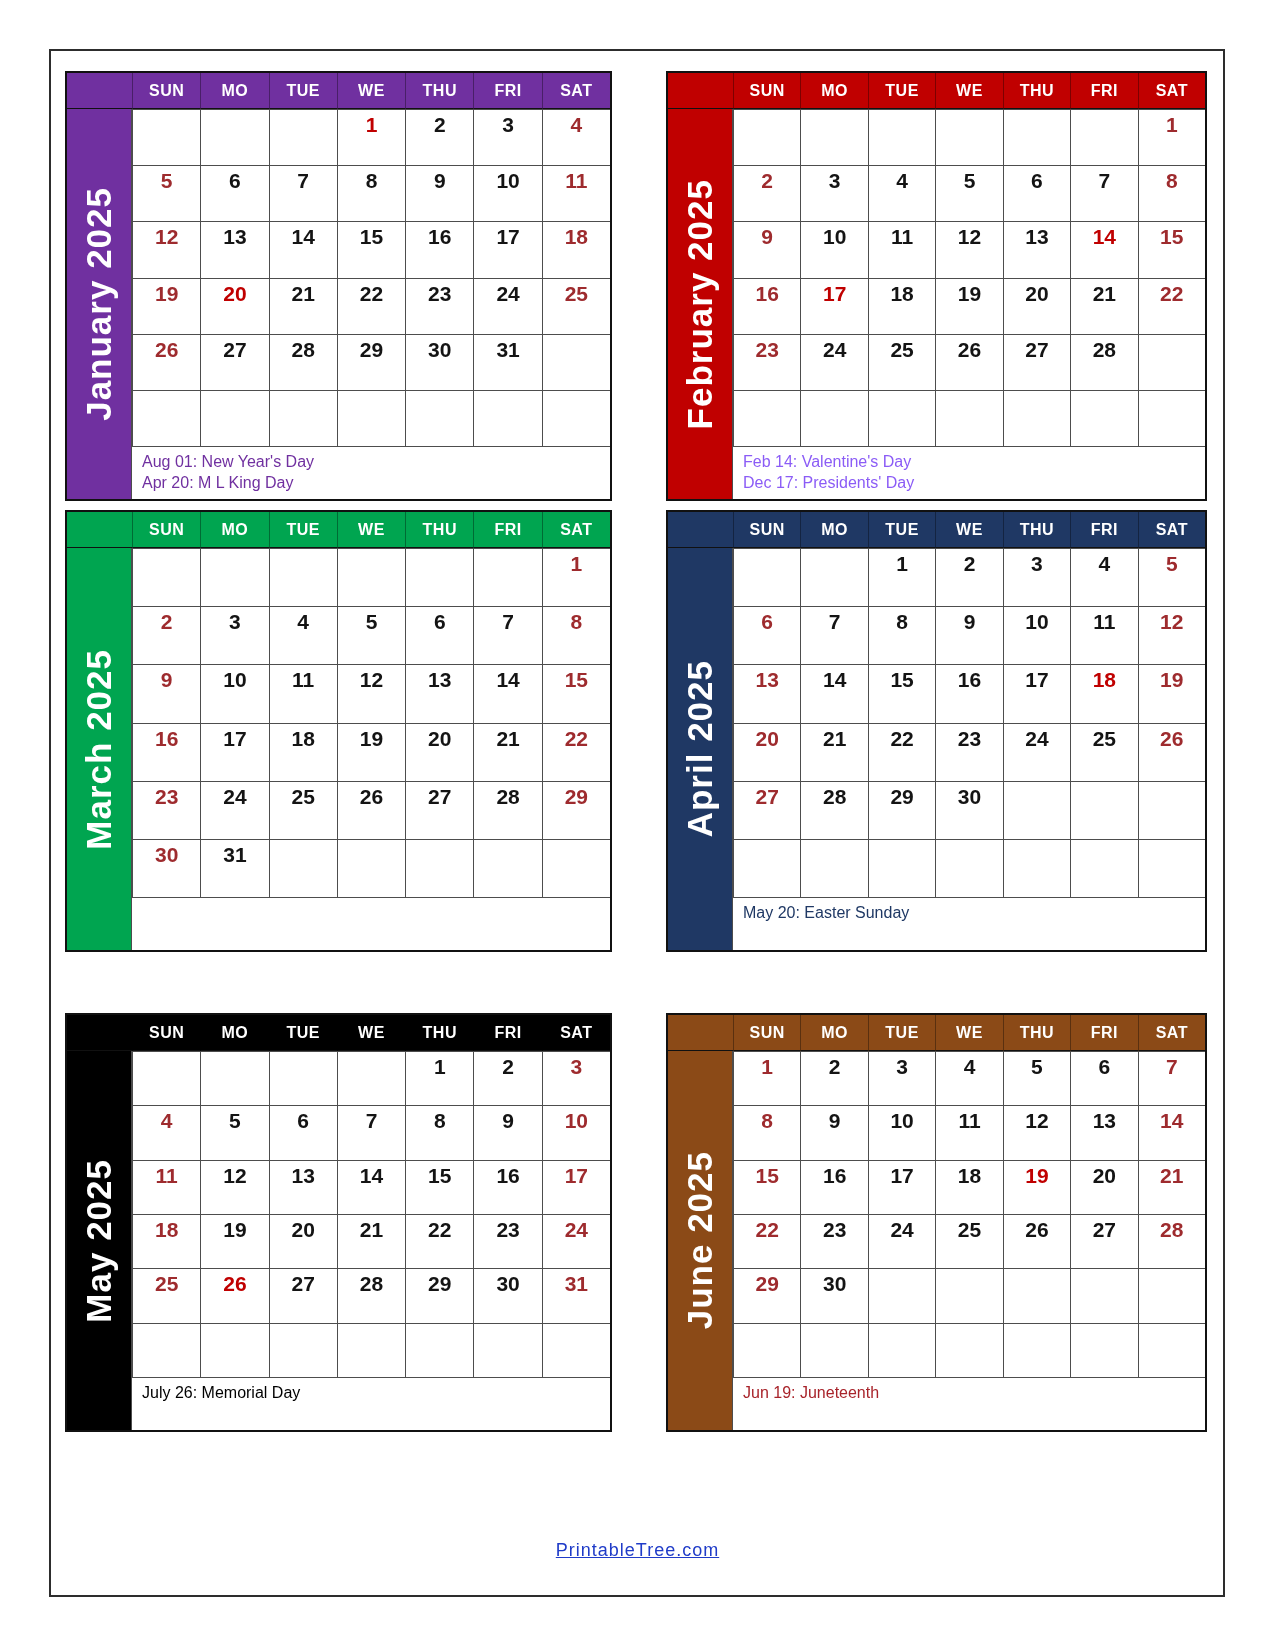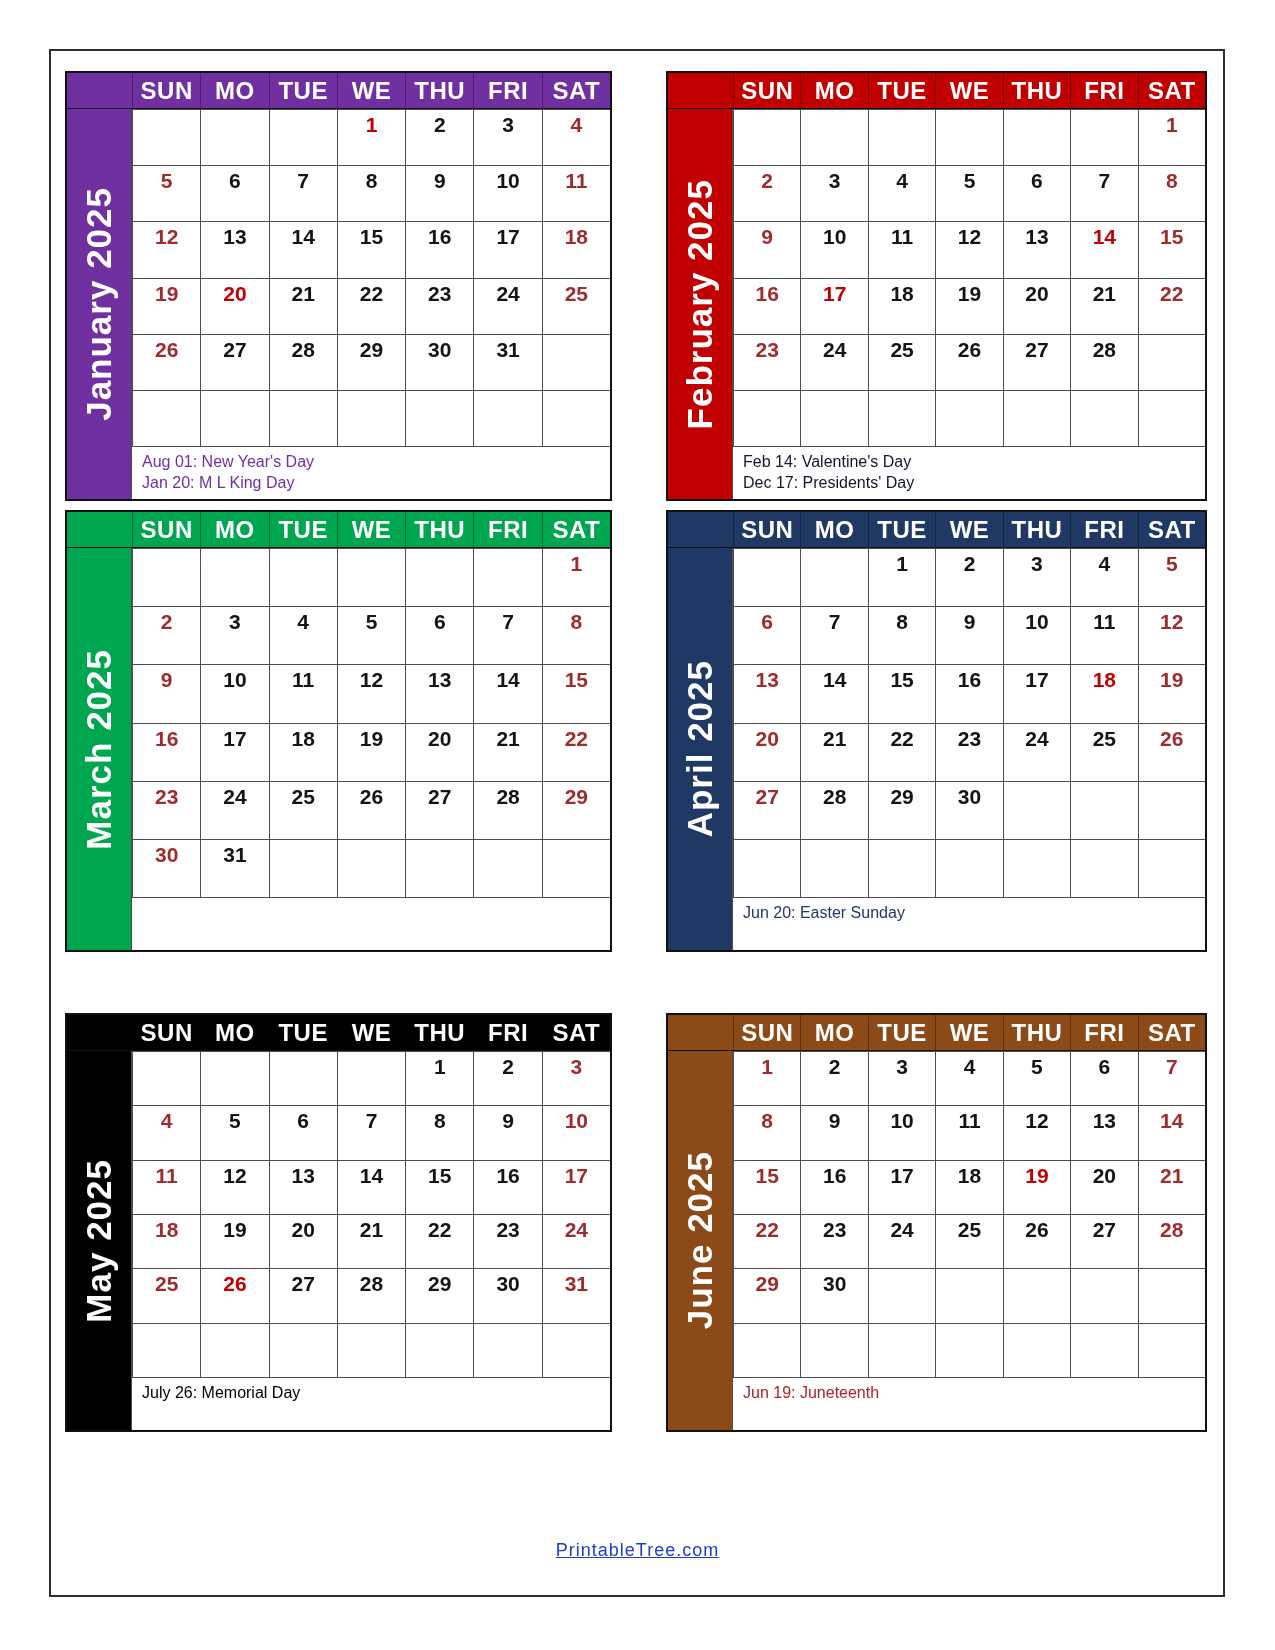--- a/index.html
+++ b/index.html
@@ -24,21 +24,21 @@
     display: grid;
     grid-template-columns: 65px repeat(7, 1fr);
     grid-template-rows: 36px repeat(6, 1fr) 53px;
     border: 2px solid #111111;
     background: #ffffff;
   }
   .hdr {
     background: var(--mc);
     color: #ffffff;
     font-weight: bold;
-    font-size: 24px;
+    font-size: 16px;
     letter-spacing: 0.5px;
     display: flex;
     align-items: center;
     justify-content: center;
     border-left: 1px solid rgba(0,0,0,0.35);
     border-bottom: 1px solid #111111;
     text-align: center;
   }
   .corner { border-left: none; }
   .sidebar {
@@ -149,21 +149,21 @@
         <div class="cell"></div>
         <div class="cell"></div>
         <div class="cell"></div>
         <div class="cell"></div>
         <div class="cell"></div>
         <div class="cell"></div>
         <div class="cell"></div>
         <div class="cell"></div>
         <div class="holiday" style="color: rgb(112, 48, 160);">
           <div>Aug 01: New Year's Day</div>
-          <div>Jan 20: M L King Day</div>
+          <div>Apr 20: M L King Day</div>
         </div>
       </div>
       <div class="month-table" style="left: 666px; top: 71px; width: 541px; height: 430px; --mc: #C00000;">
         <div class="hdr corner"></div>
         <div class="hdr">SUN</div>
         <div class="hdr">MO</div>
         <div class="hdr">TUE</div>
         <div class="hdr">WE</div>
         <div class="hdr">THU</div>
         <div class="hdr">FRI</div>
@@ -206,21 +206,21 @@
         <div class="cell">27</div>
         <div class="cell">28</div>
         <div class="cell"></div>
         <div class="cell"></div>
         <div class="cell"></div>
         <div class="cell"></div>
         <div class="cell"></div>
         <div class="cell"></div>
         <div class="cell"></div>
         <div class="cell"></div>
-        <div class="holiday" style="color: #0f172a;">
+        <div class="holiday" style="color: #8b5cf6;">
           <div>Feb 14: Valentine's Day</div>
           <div>Dec 17: Presidents' Day</div>
         </div>
       </div>
       <div class="month-table" style="left: 65px; top: 510px; width: 547px; height: 442px; --mc: #00A550;">
         <div class="hdr corner"></div>
         <div class="hdr">SUN</div>
         <div class="hdr">MO</div>
         <div class="hdr">TUE</div>
         <div class="hdr">WE</div>
@@ -322,21 +322,21 @@
         <div class="cell"></div>
         <div class="cell"></div>
         <div class="cell"></div>
         <div class="cell"></div>
         <div class="cell"></div>
         <div class="cell"></div>
         <div class="cell"></div>
         <div class="cell"></div>
         <div class="cell"></div>
         <div class="holiday" style="color: rgb(31, 56, 100);">
-          <div>Jun 20: Easter Sunday</div>
+          <div>May 20: Easter Sunday</div>
         </div>
       </div>
       <div class="month-table" style="left: 65px; top: 1013px; width: 547px; height: 419px; --mc: #000000;">
         <div class="hdr corner"></div>
         <div class="hdr">SUN</div>
         <div class="hdr">MO</div>
         <div class="hdr">TUE</div>
         <div class="hdr">WE</div>
         <div class="hdr">THU</div>
         <div class="hdr">FRI</div>

